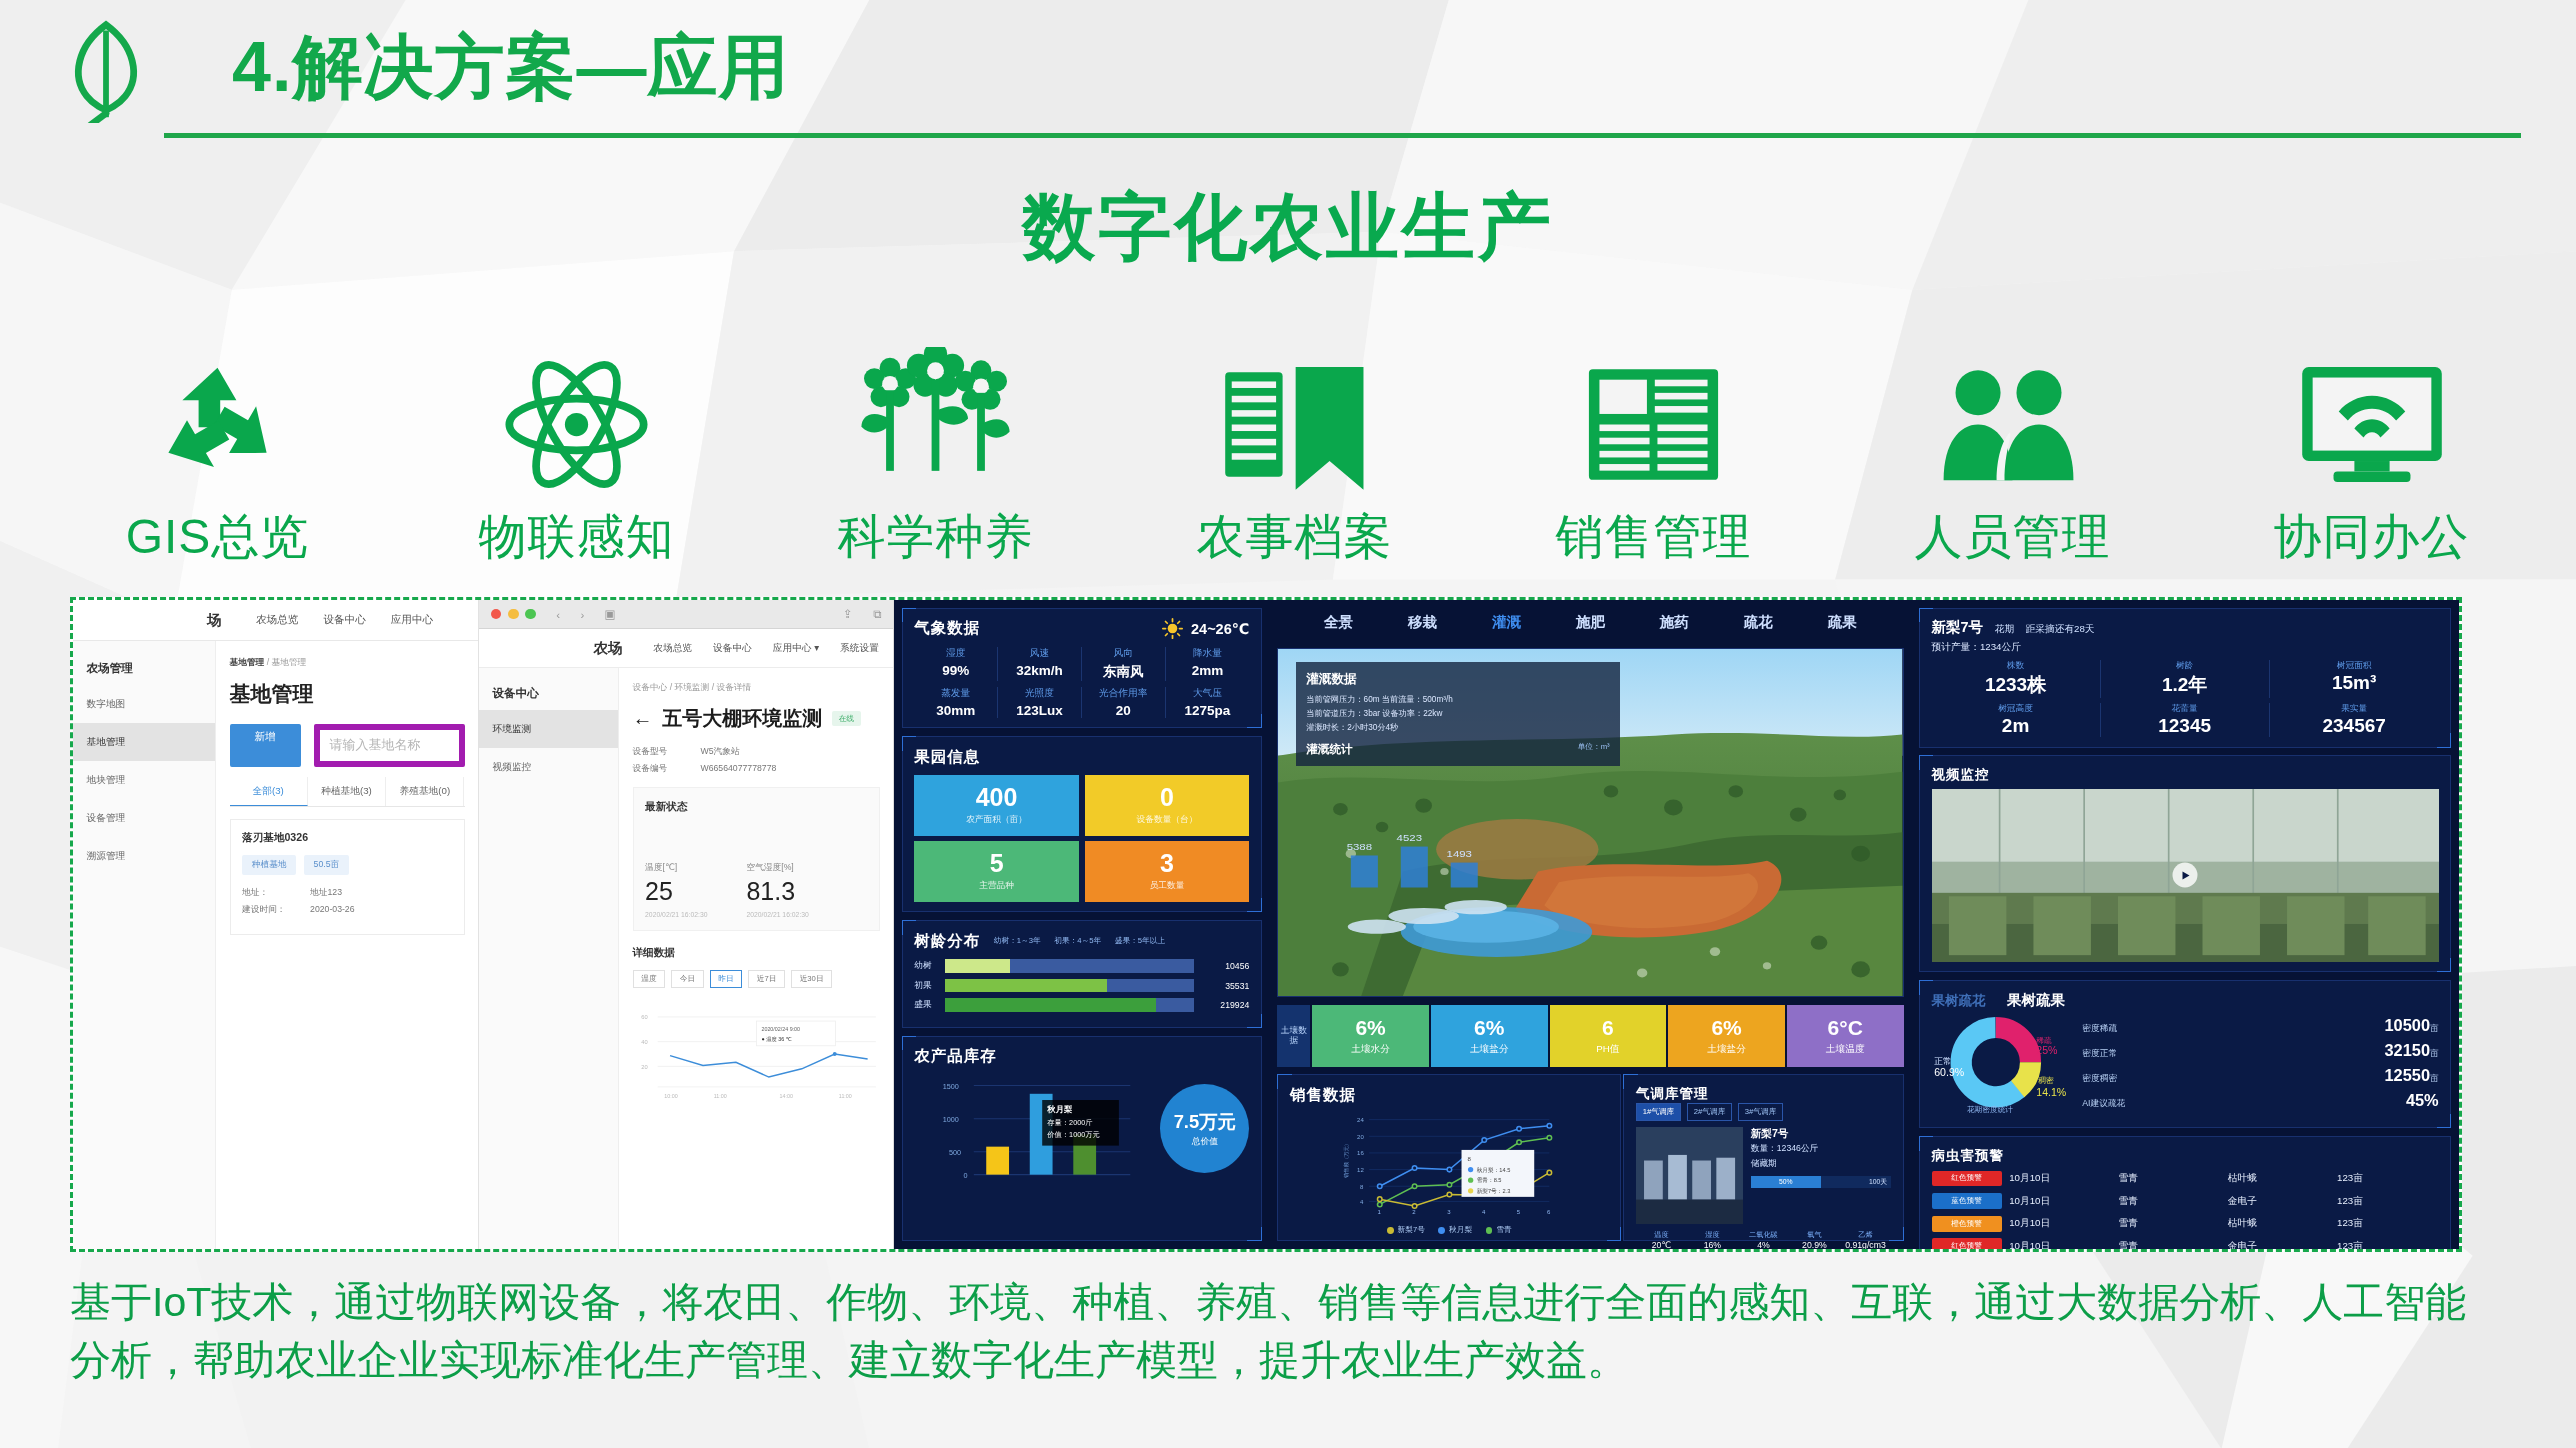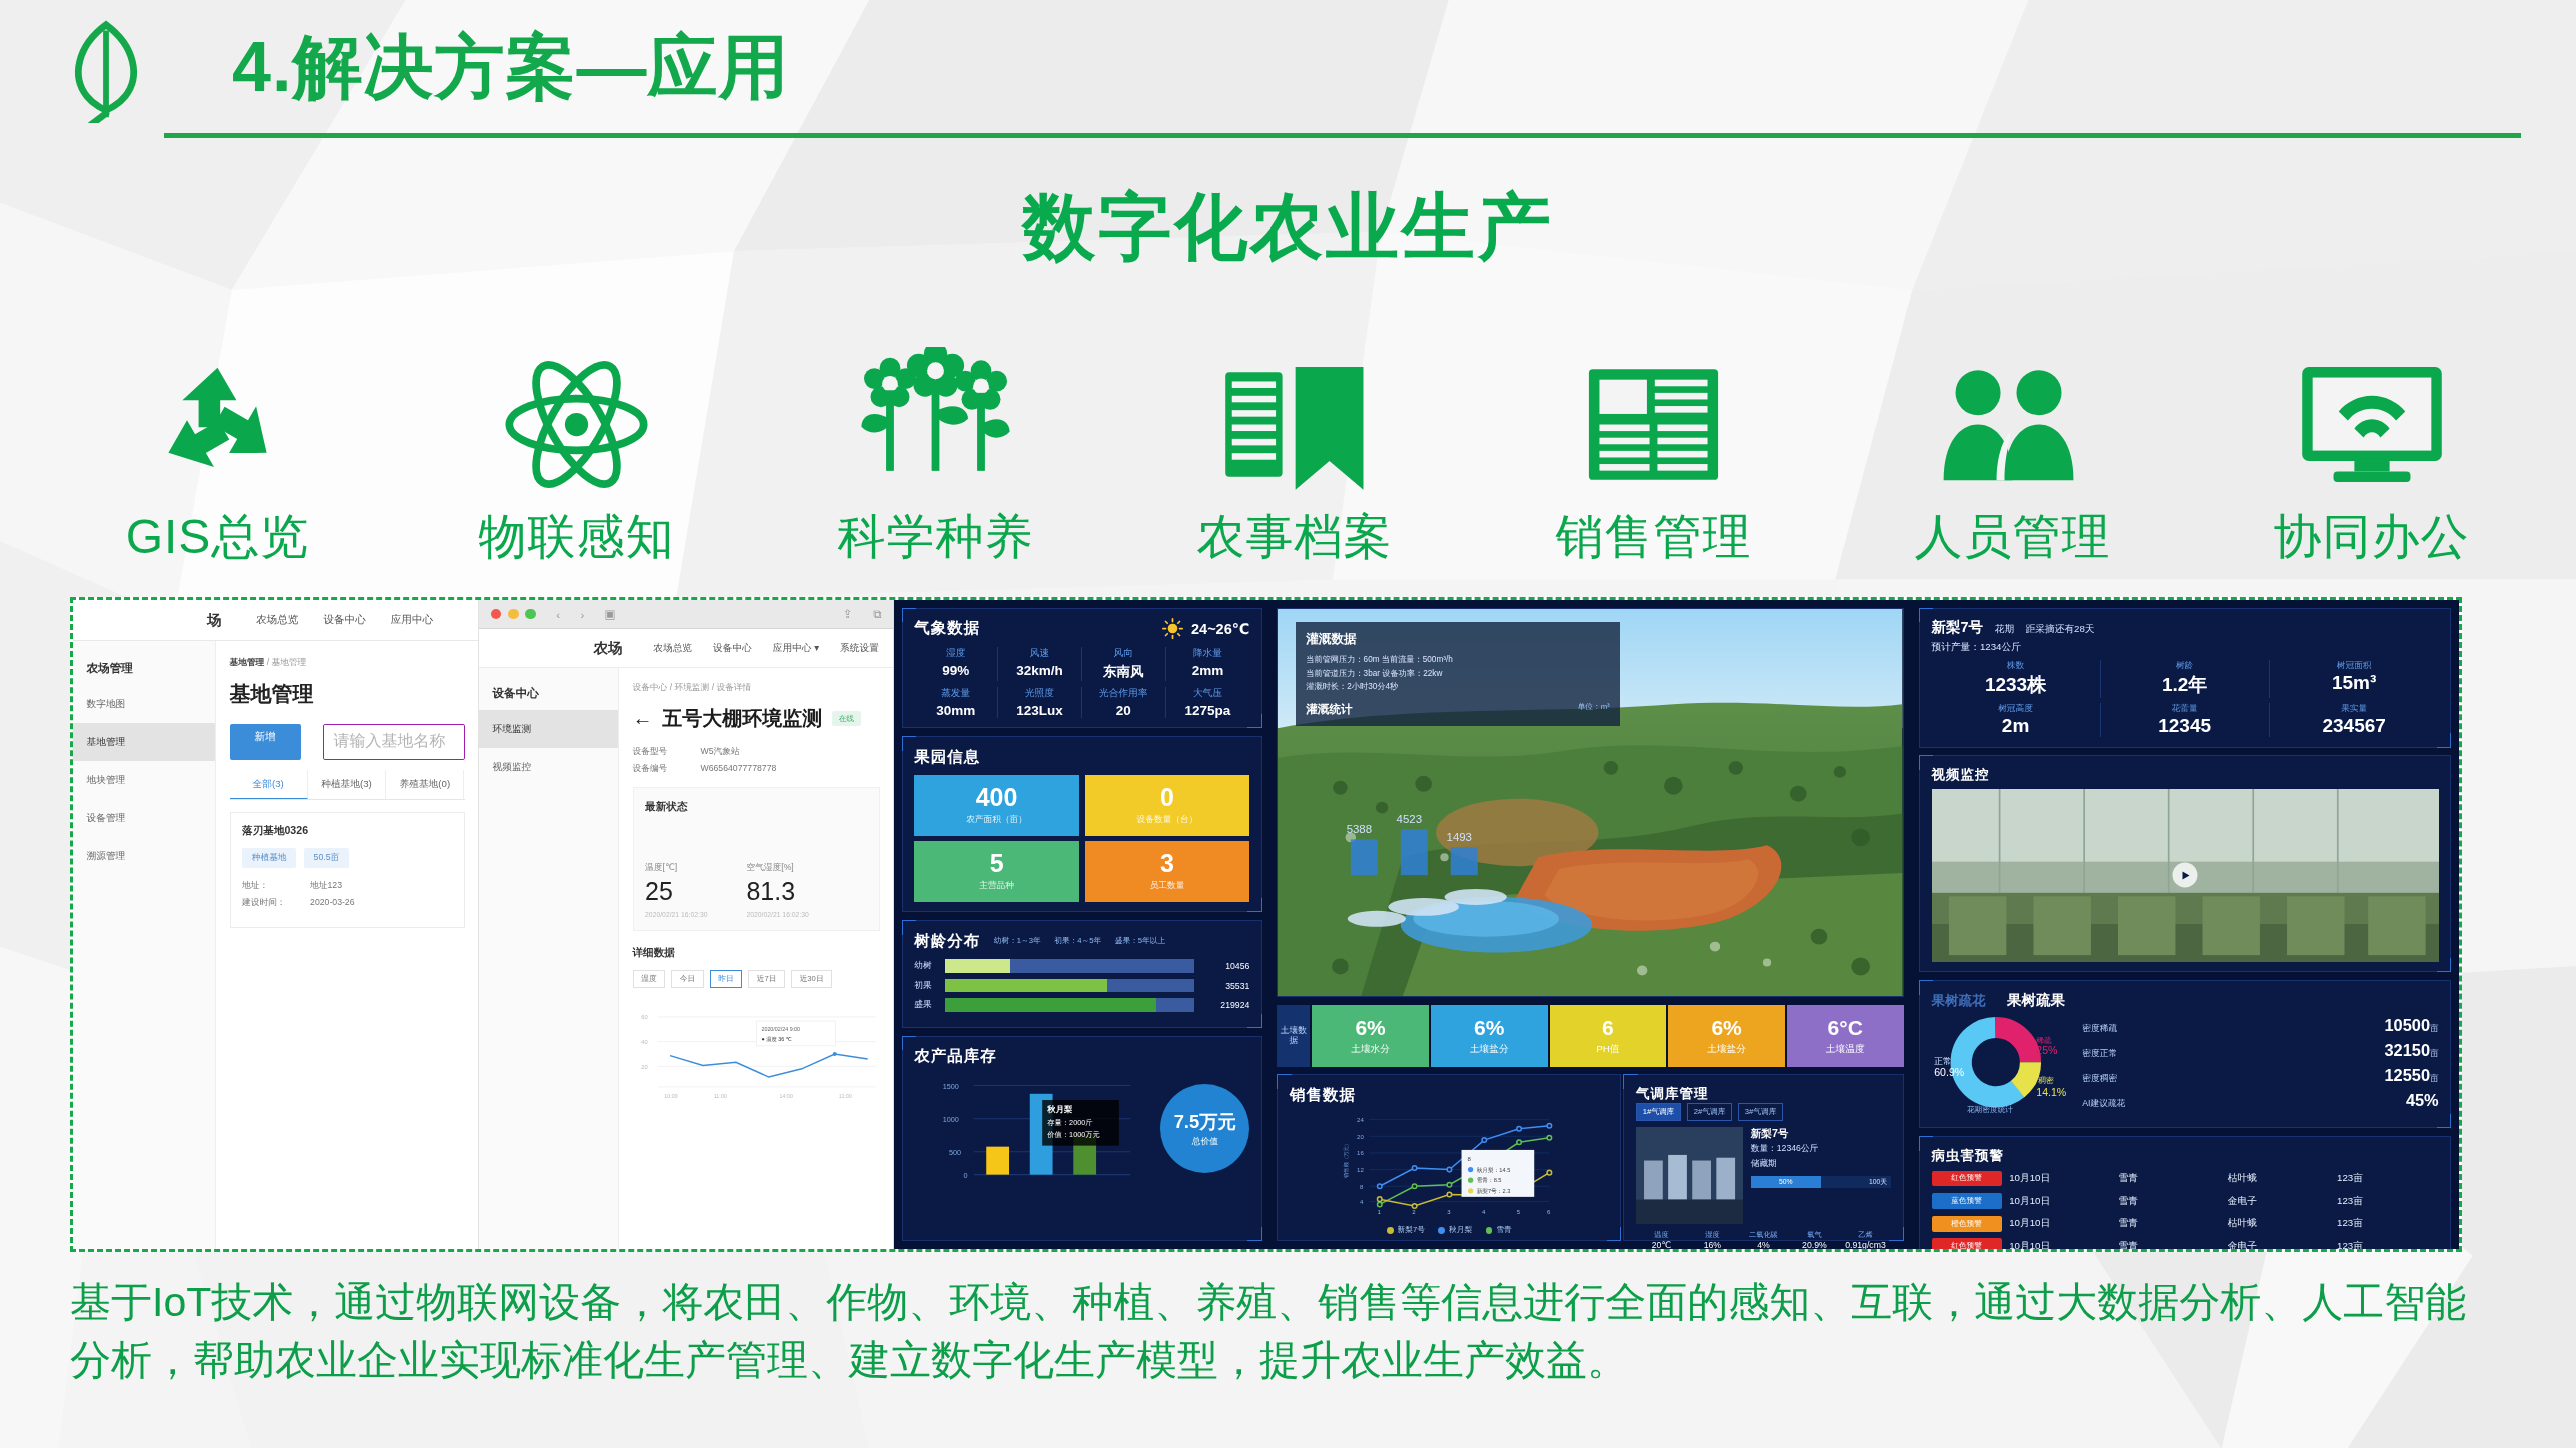--- a/index.html
+++ b/index.html
@@ -63,21 +63,21 @@
   .pa-side { width:143px; background:#fafafa; border-right:1px solid #eee; padding-top:11.6px; }
   .pa-side-title { font-size:11.6px; font-weight:700; color:#333; padding:8.7px 13.5px; }
   .pa-side-item { font-size:9.7px; color:#666; padding:12.6px 13.5px; }
   .pa-side-item.active { background:#e3e3e3; color:#333; }
   .pa-main { flex:1; padding:15.5px 13.5px; }
   .pa-crumb { font-size:8.7px; color:#9a9a9a; margin-bottom:11.6px;}
   .pa-crumb b { color:#444; font-weight:600; }
   .pa-h1 { font-size:21px; font-weight:700; color:#222; margin-bottom:15.5px;}
   .pa-ctrls { display:flex; margin-bottom:9.7px; }
   .pa-btn { background:#3c8dd9; color:#fff; font-size:10.6px; padding:6.8px 25px; border-radius:1.9px; }
-  .pa-input { flex:1; margin-left:22px; border:1px solid #a21caf; font-size:16px; color:#b5b5b5; padding:6.8px 9.7px; border-radius:1.9px;}
+  .pa-input { flex:1; margin-left:13px; border:6px solid #a21caf; font-size:13px; color:#b5b5b5; padding:6.8px 9.7px; border-radius:1.9px;}
   .pa-tabs { display:flex; border-bottom:1px solid #e6e6e6; }
   .pa-tab { flex:1; text-align:center; font-size:9.7px; color:#666; padding:7.7px 0; border-right:1px solid #eee;}
   .pa-tab.active { color:#3c8dd9; border-bottom:1.9px solid #3c8dd9; }
   .pa-card { border:1px solid #ececec; margin-top:11.6px; padding:11.6px; }
   .pa-card-title { font-size:10.6px; font-weight:700; color:#333; margin-bottom:9.7px;}
   .pa-chips { display:flex; gap:7.7px; margin-bottom:11.6px;}
   .pa-chip { background:#eaf2fb; color:#5a8fcb; font-size:8.7px; padding:3.9px 9.7px; border-radius:1.9px;}
   .pa-kv { display:flex; font-size:8.7px; color:#777; margin-bottom:5.8px;}
   .pa-kv span:first-child { width:68px; }
 
@@ -679,20 +679,29 @@
             <span class="v">7.5万元</span>
             <span class="l">总价值</span>
           </div>
         </div>
       </div>
 
     </div>
 
     <div class="dcol mid">
 
+      <div class="map-tabs">
+        <span>全景</span>
+        <span>移栽</span>
+        <span class="on">灌溉</span>
+        <span>施肥</span>
+        <span>施药</span>
+        <span>疏花</span>
+        <span>疏果</span>
+      </div>
 
       <div class="mapbox">
         <svg width="100%" height="100%" viewBox="0 0 600 390" preserveAspectRatio="none">
           <defs>
             <linearGradient id="sky" x1="0" y1="0" x2="0" y2="1">
               <stop offset="0%" stop-color="#9fd6f5"></stop>
                 <stop offset="100%" stop-color="#cfe9f7"></stop>
             </linearGradient>
             <linearGradient id="land" x1="0" y1="0" x2="0" y2="1">
               <stop offset="0%" stop-color="#5e8f49"></stop>

